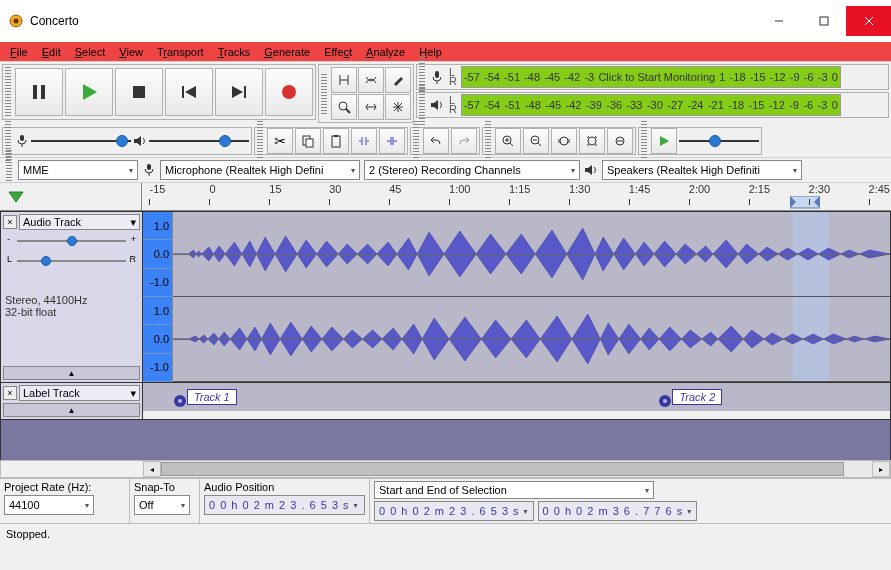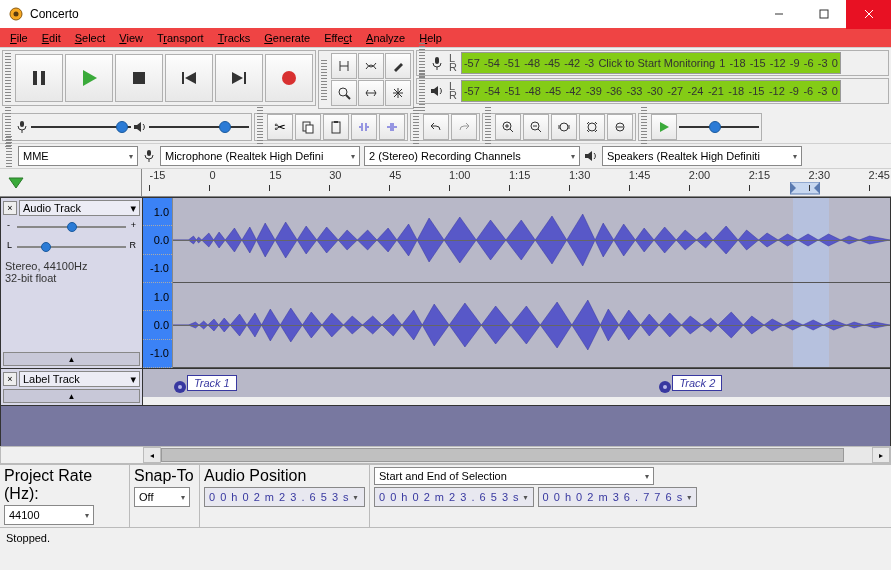--- a/index.html
+++ b/index.html
@@ -1,19 +1,19 @@
 <!DOCTYPE html>
 <html><head>
 <meta charset="utf-8">
 <style>
 * { margin: 0; padding: 0; box-sizing: border-box; font-family: "Segoe UI", Tahoma, sans-serif; font-size: 11px; }
 body { background: #f0f0f0; width: 891px; height: 570px; overflow: hidden; }
 
 
-.titlebar { height: 28px; background: #fff; display: flex; align-items: center; padding: 0 0 0 8px; }
+.titlebar { height: 42px; background: #fff; display: flex; align-items: center; padding: 0 0 0 8px; }
 .titlebar .app-icon { width: 16px; height: 16px; margin-right: 6px; }
 .titlebar .title { flex: 1; font-size: 12px; }
 .winbtn { width: 45px; height: 30px; display: flex; align-items: center; justify-content: center; }
 .winbtn.close { background: #e81123; color: #fff; }
 
 
 .menubar { height: 20px; background: #ef4444; display: flex; align-items: center; padding: 0 4px; gap: 2px; border-bottom: 1px solid #d0d0d0; }
 .menuitem { padding: 2px 6px; cursor: default; }
 .menuitem .ul { text-decoration: underline; }
 
@@ -59,21 +59,21 @@
 .track-title { display: flex; align-items: center; gap: 2px; }
 .track-close { width: 14px; height: 14px; border: 1px solid #888; background: #eee; font-size: 9px; display: flex; align-items: center; justify-content: center; cursor: pointer; }
 .track-name-btn { flex: 1; background: #ececf5; border: 1px solid #888; height: 16px; font-size: 10px; display: flex; align-items: center; padding: 0 3px; justify-content: space-between; cursor: pointer; }
 .mute-solo { display: flex; gap: 2px; }
 .ms-btn { flex: 1; background: #ececf5; border: 1px solid #888; height: 16px; font-size: 10px; display: flex; align-items: center; justify-content: center; cursor: pointer; }
 .track-slider { height: 14px; position: relative; margin: 2px 4px; }
 .track-slider .lbl-l { position: absolute; left: 0; font-size: 9px; }
 .track-slider .lbl-r { position: absolute; right: 0; font-size: 9px; }
 .track-slider .tr { position: absolute; top: 6px; left: 10px; right: 10px; height: 2px; background: #888; }
 .track-slider .th { position: absolute; top: 2px; width: 10px; height: 10px; background: #2b7bd6; border-radius: 50%; border: 1px solid #1a5a9e; }
-.track-info { font-size: 10px; line-height: 12px; padding: 2px; color: #333; }
+.track-info { font-size: 10px; line-height: 12px; padding: 2px; color: #333; margin-top: 20px; }
 .track-collapse { height: 14px; background: #c8c8d8; border: 1px solid #888; display: flex; align-items: center; justify-content: center; cursor: pointer; font-size: 8px; }
 
 .track-body { flex: 1; display: flex; position: relative; }
 .amp-scale { width: 30px; background: #3b82f6; border-right: 1px solid #888; display: flex; flex-direction: column; font-size: 9px; }
 .amp-scale div { flex: 1; display: flex; align-items: center; justify-content: flex-end; padding-right: 3px; border-bottom: 1px dotted #aaa; }
 .wave-area { flex: 1; background: #b8b8c8; position: relative; overflow: hidden; }
 .wave-channel { position: relative; height: 85px; border-bottom: 1px solid #555; }
 .wave-mid { position: absolute; top: 50%; left: 0; right: 0; height: 1px; background: #666; }
 .selection-region { position: absolute; top: 0; bottom: 0; background: rgba(180,200,240,0.55); }
 
@@ -86,21 +86,21 @@
 
 .hscroll { height: 18px; background: #f0f0f0; border: 1px solid #bbb; display: flex; align-items: center; }
 .hscroll-left-pad { width: 142px; }
 .hscroll-btn { width: 18px; height: 16px; background: #e8e8e8; border: 1px solid #bbb; display: flex; align-items: center; justify-content: center; font-size: 8px; cursor: pointer; }
 .hscroll-track { flex: 1; height: 16px; background: #e8e8e8; position: relative; }
 .hscroll-thumb { position: absolute; height: 14px; top: 1px; background: #c0c0c0; border: 1px solid #999; }
 
 
 .selbar { display: flex; border-top: 1px solid #bbb; }
 .selcol { border-right: 1px solid #bbb; padding: 2px 4px; display: flex; flex-direction: column; gap: 2px; }
-.selcol .label { font-size: 16px; }
+.selcol .label { font-size: 11px; }
 .timebox { background: #e8e8f0; border: 1px solid #888; height: 20px; display: flex; align-items: center; padding: 0 4px; font-family: monospace; font-size: 11px; letter-spacing: 1px; color: #3838a0; cursor: text; }
 .timebox .arrow { margin-left: 4px; font-size: 8px; color: #555; }
 
 
 .statusbar { height: 20px; border-top: 1px solid #bbb; padding: 2px 6px; display: flex; align-items: center; font-size: 11px; }
 
 svg { display: block; }
 </style>
 </head>
 <body>

